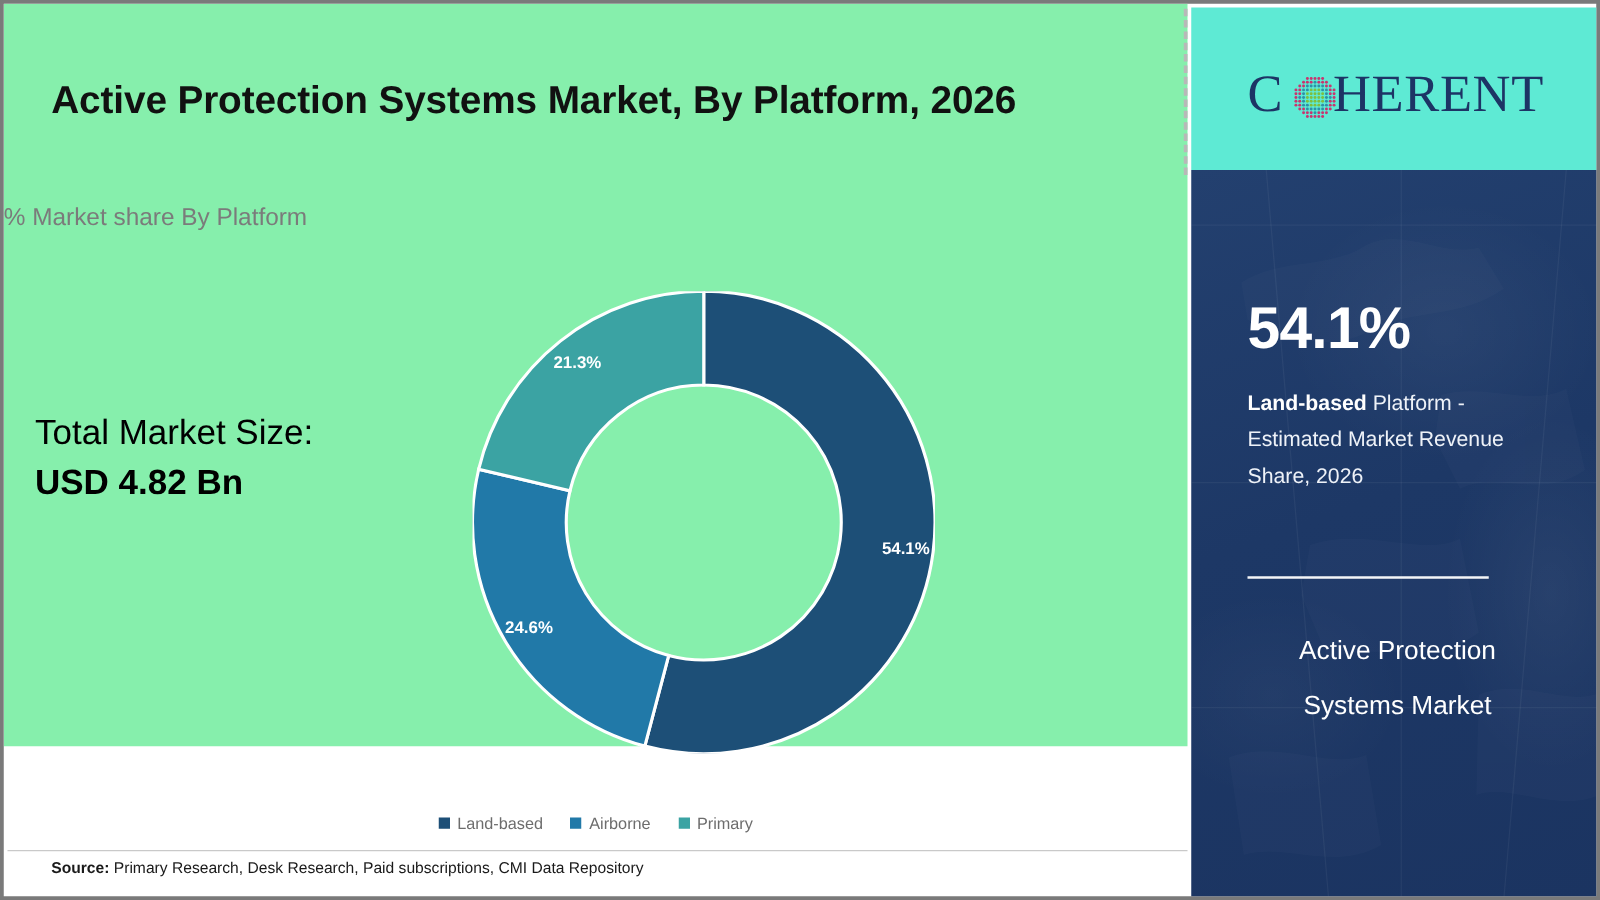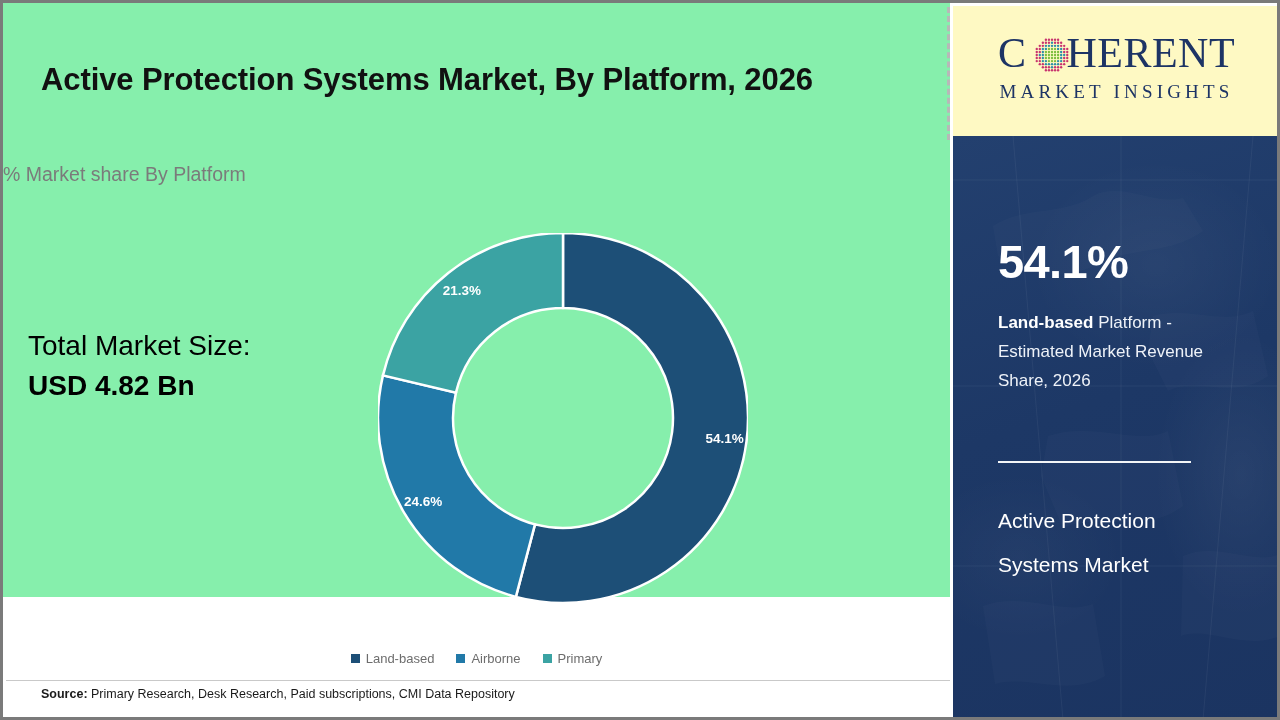--- a/index.html
+++ b/index.html
@@ -206,32 +206,33 @@
 
   #panel-market-name {
     position: absolute;
     top: 363px;
     left: 0;
     width: 240px;
     font-size: 21px;
     line-height: 44px;
     color: #ffffff;
     font-weight: normal;
+    text-align: center;
   }
 
   
   #logo-box {
     position: absolute;
     left: 950px;
     top: 3px;
     width: 327px;
     height: 130px;
-    background: #fef9c3;
+    background: #5eead4;
     display: flex;
-    align-items: center;
+    align-items: flex-end;
     justify-content: center;
   }
   #logo-inner { position: relative; width: 292px; height: 84px; }
   #logo-word {
     position: absolute;
     left: 0; top: 3px;
     width: 292px;
     text-align: center;
     font-family: "Liberation Serif", serif;
     font-size: 42px;
@@ -410,21 +411,20 @@
           <circle cx="20" cy="32.2" r="1.18" fill="#2f8fa8"></circle>
           <circle cx="23.05" cy="32.2" r="1.18" fill="#c8356f"></circle>
           <circle cx="26.1" cy="32.2" r="1.18" fill="#c8356f"></circle>
           <circle cx="29.15" cy="32.2" r="1.18" fill="#c8356f"></circle>
           <circle cx="13.9" cy="35.25" r="1.18" fill="#c8356f"></circle>
           <circle cx="16.95" cy="35.25" r="1.18" fill="#c8356f"></circle>
           <circle cx="20" cy="35.25" r="1.18" fill="#c8356f"></circle>
           <circle cx="23.05" cy="35.25" r="1.18" fill="#c8356f"></circle>
           <circle cx="26.1" cy="35.25" r="1.18" fill="#c8356f"></circle>
         </svg>
-      <div id="logo-sub">MARKET INSIGHTS</div>
     </div>
   </div>
 
   <div id="right-panel">
     <svg class="maplines" viewBox="0 0 327 584" preserveAspectRatio="none">
       <g stroke="#ffffff" stroke-opacity="0.10" fill="none" stroke-width="1">
         <line x1="0" y1="44" x2="327" y2="44"></line>
         <line x1="0" y1="250" x2="327" y2="250"></line>
         <line x1="0" y1="430" x2="327" y2="430"></line>
         <line x1="168" y1="0" x2="168" y2="584"></line>

